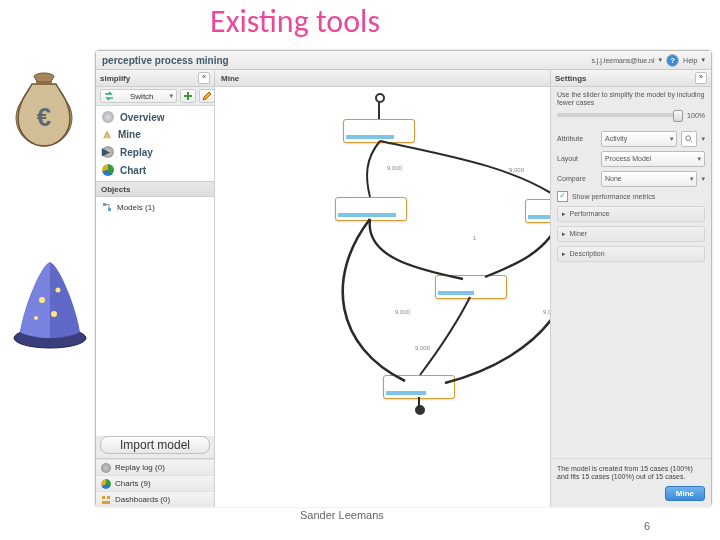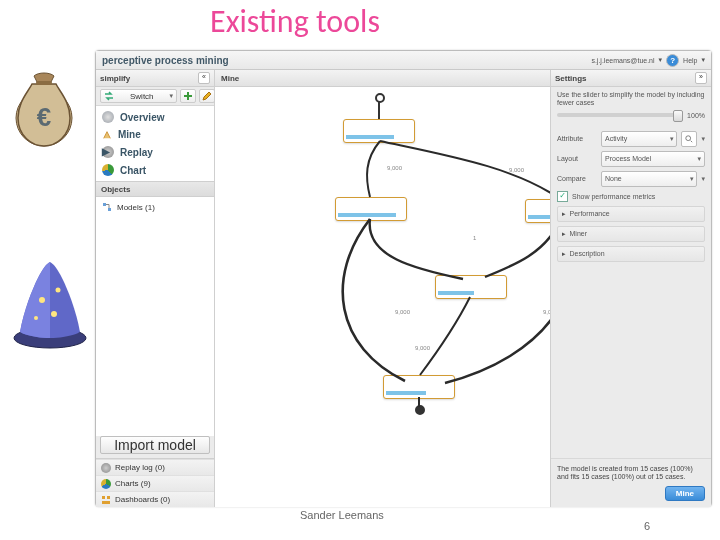--- a/index.html
+++ b/index.html
@@ -18,21 +18,21 @@
 .tabbar .tab{font-weight:600;color:#444}
 .tabbar .collapse{margin-left:auto;border:1px solid #c0c0c0;width:10px;height:10px;border-radius:2px;text-align:center;line-height:8px;font-size:7px;background:#fff}
 .switchbar{height:18px;display:flex;align-items:center;padding:0 4px;gap:3px;border-bottom:1px solid #d7d7d7}
 .btn-s{padding:1px 3px;border:1px solid #ccc;border-radius:2px;background:linear-gradient(#fff,#ededed);display:flex;align-items:center;gap:16px}
 .sec-hdr{height:14px;background:linear-gradient(#e8e8e8,#dcdcdc);border-top:1px solid #cfcfcf;border-bottom:1px solid #cfcfcf;padding:0 5px;display:flex;align-items:center;font-weight:600;color:#444}
 .actions{background:#fff;padding:2px 0}
 .action{display:flex;align-items:flex-end;gap:6px;padding:3px 6px;font-size:10px;font-weight:600;color:#3a5566}
 .action .dot{width:12px;height:12px;border-radius:50%;flex:none}
 .objects{background:#fff;flex:1;padding:3px 6px}
 .obj-item{display:flex;align-items:center;gap:5px;padding:2px 0;font-size:8px}
-.import{margin:0 4px 4px;height:16px;border:1px solid #bfbfbf;border-radius:2px;background:linear-gradient(#fefefe,#e7e7e7);display:flex;align-items:center;justify-content:center;font-size:14px}
+.import{margin:0 4px 4px;height:16px;border:1px solid #bfbfbf;border-radius:8px;background:linear-gradient(#fefefe,#e7e7e7);display:flex;align-items:center;justify-content:center;font-size:12px}
 .bottom-stack{border-top:1px solid #cfcfcf}
 .bottom-stack .bi{height:15px;border-top:1px solid #e0e0e0;background:linear-gradient(#f3f3f3,#e8e8e8);display:flex;align-items:center;gap:4px;padding:0 5px;font-size:8px}
 .center{flex:1;display:flex;flex-direction:column;background:#e9e9e9}
 .ctabbar{height:16px;background:linear-gradient(#f3f3f3,#e2e2e2);border-bottom:1px solid #cfcfcf;display:flex;align-items:center;padding:0 6px;font-weight:600;color:#444}
 .ctoolbar{height:18px;background:linear-gradient(#f1f1f1,#e3e3e3);border-bottom:1px solid #cfcfcf;display:flex;align-items:center;padding:0 6px;gap:8px}
 .canvas{flex:1;background:#fff;position:relative;overflow:hidden}
 .node{position:absolute;width:70px;height:22px;border:1px solid #d29b34;border-radius:3px;background:#fff;box-shadow:0 1px 2px rgba(0,0,0,.15)}
 .node .bar{position:absolute;left:2px;bottom:3px;height:4px;background:#7ec3e8}
 .smalltxt{position:absolute;font-size:6px;color:#888;background:rgba(255,255,255,.8);padding:0 2px}
 .rightpanel{width:160px;background:#ebebeb;border-left:1px solid #cfcfcf;display:flex;flex-direction:column}

